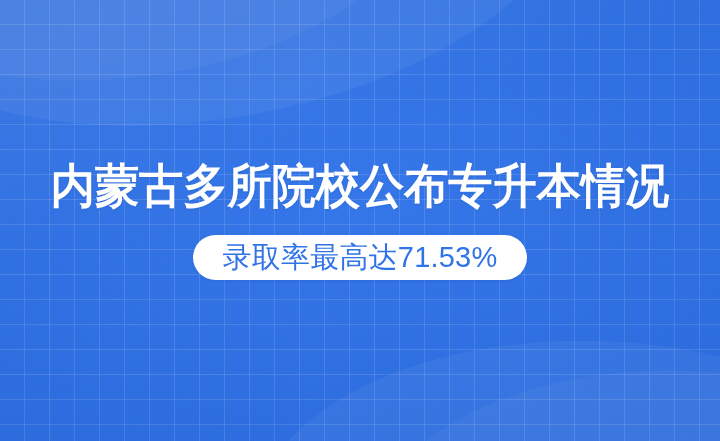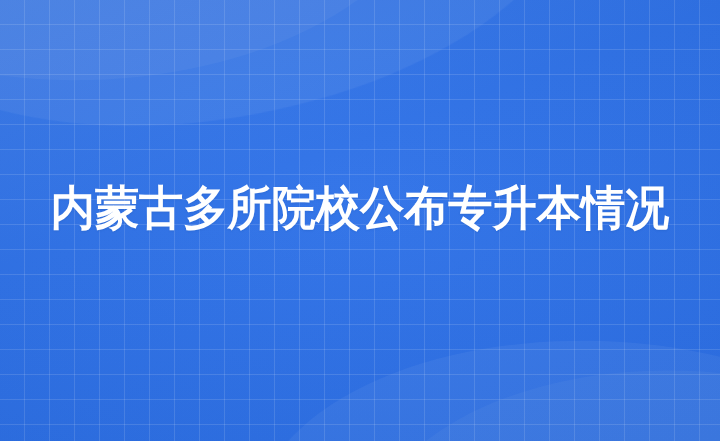--- a/index.html
+++ b/index.html
@@ -142,15 +142,18 @@
   <div class="wave-topleft-2"></div>
   <div class="wave-botright"></div>
   <div class="wave-botright-2"></div>
   <div class="bg-grid"></div>
   <div class="bg-vignette"></div>
 
   <div class="content">
 
     <h1 class="headline">内蒙古多所院校公布专升本情况</h1>
 
+    <div class="subtitle-pill">
+      <span class="subtitle-text">录取率最高达71.53%</span>
+    </div>
 
   </div>
 </div>
 
 </body></html>

